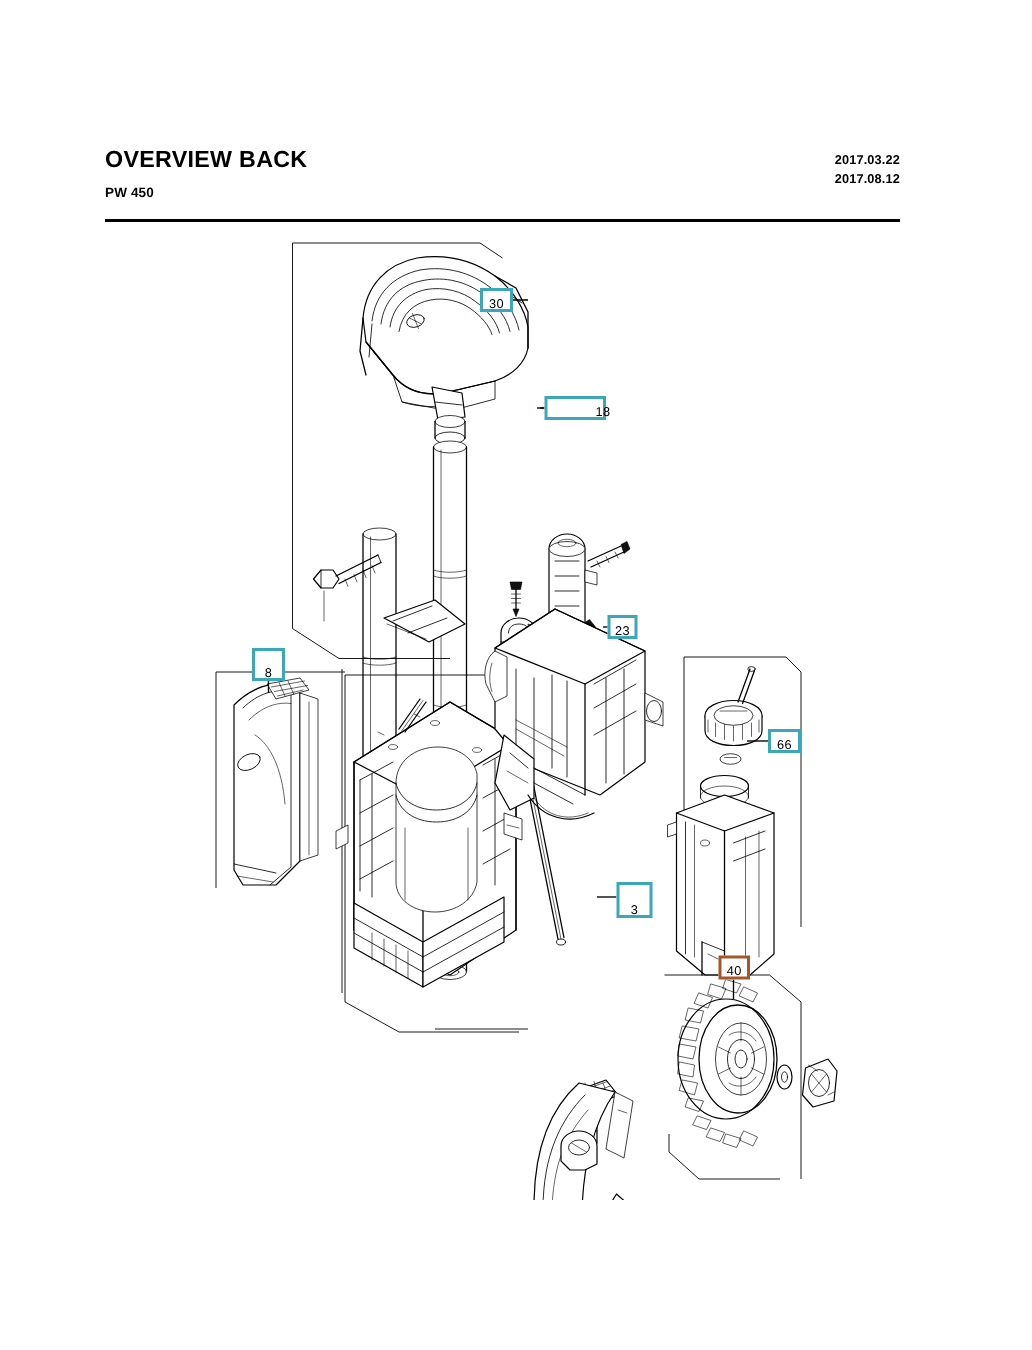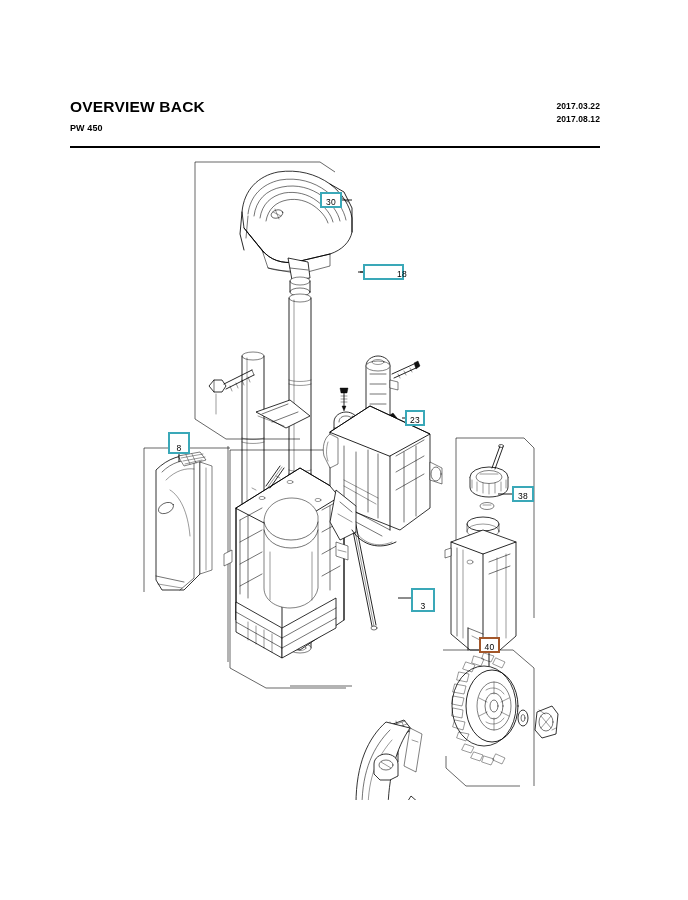--- a/index.html
+++ b/index.html
@@ -644,21 +644,21 @@
     <div class="callout" style="left: 363px; top: 264px; width: 20px; height: 16px; border: 2px solid rgb(58, 168, 184); padding-left: 37px;">
       <span>18</span>
     </div>
     <div class="callout" style="left: 405px; top: 410px; width: 20px; height: 16px; border: 2px solid rgb(58, 168, 184);">
       <span>23</span>
     </div>
     <div class="callout" style="left: 168px; top: 432px; width: 22px; height: 22px; border: 2px solid rgb(58, 168, 184);">
       <span>8</span>
     </div>
     <div class="callout" style="left: 512px; top: 486px; width: 22px; height: 16px; border: 2px solid rgb(58, 168, 184);">
-      <span>38</span>
+      <span>66</span>
     </div>
     <div class="callout" style="left: 411px; top: 588px; width: 24px; height: 24px; border: 2px solid rgb(58, 168, 184);">
       <span>3</span>
     </div>
     <div class="callout" style="left: 479px; top: 637px; width: 21px; height: 16px; border: 2px solid rgb(163, 87, 42);">
       <span>40</span>
     </div>
   </div>
 
 </body></html>

